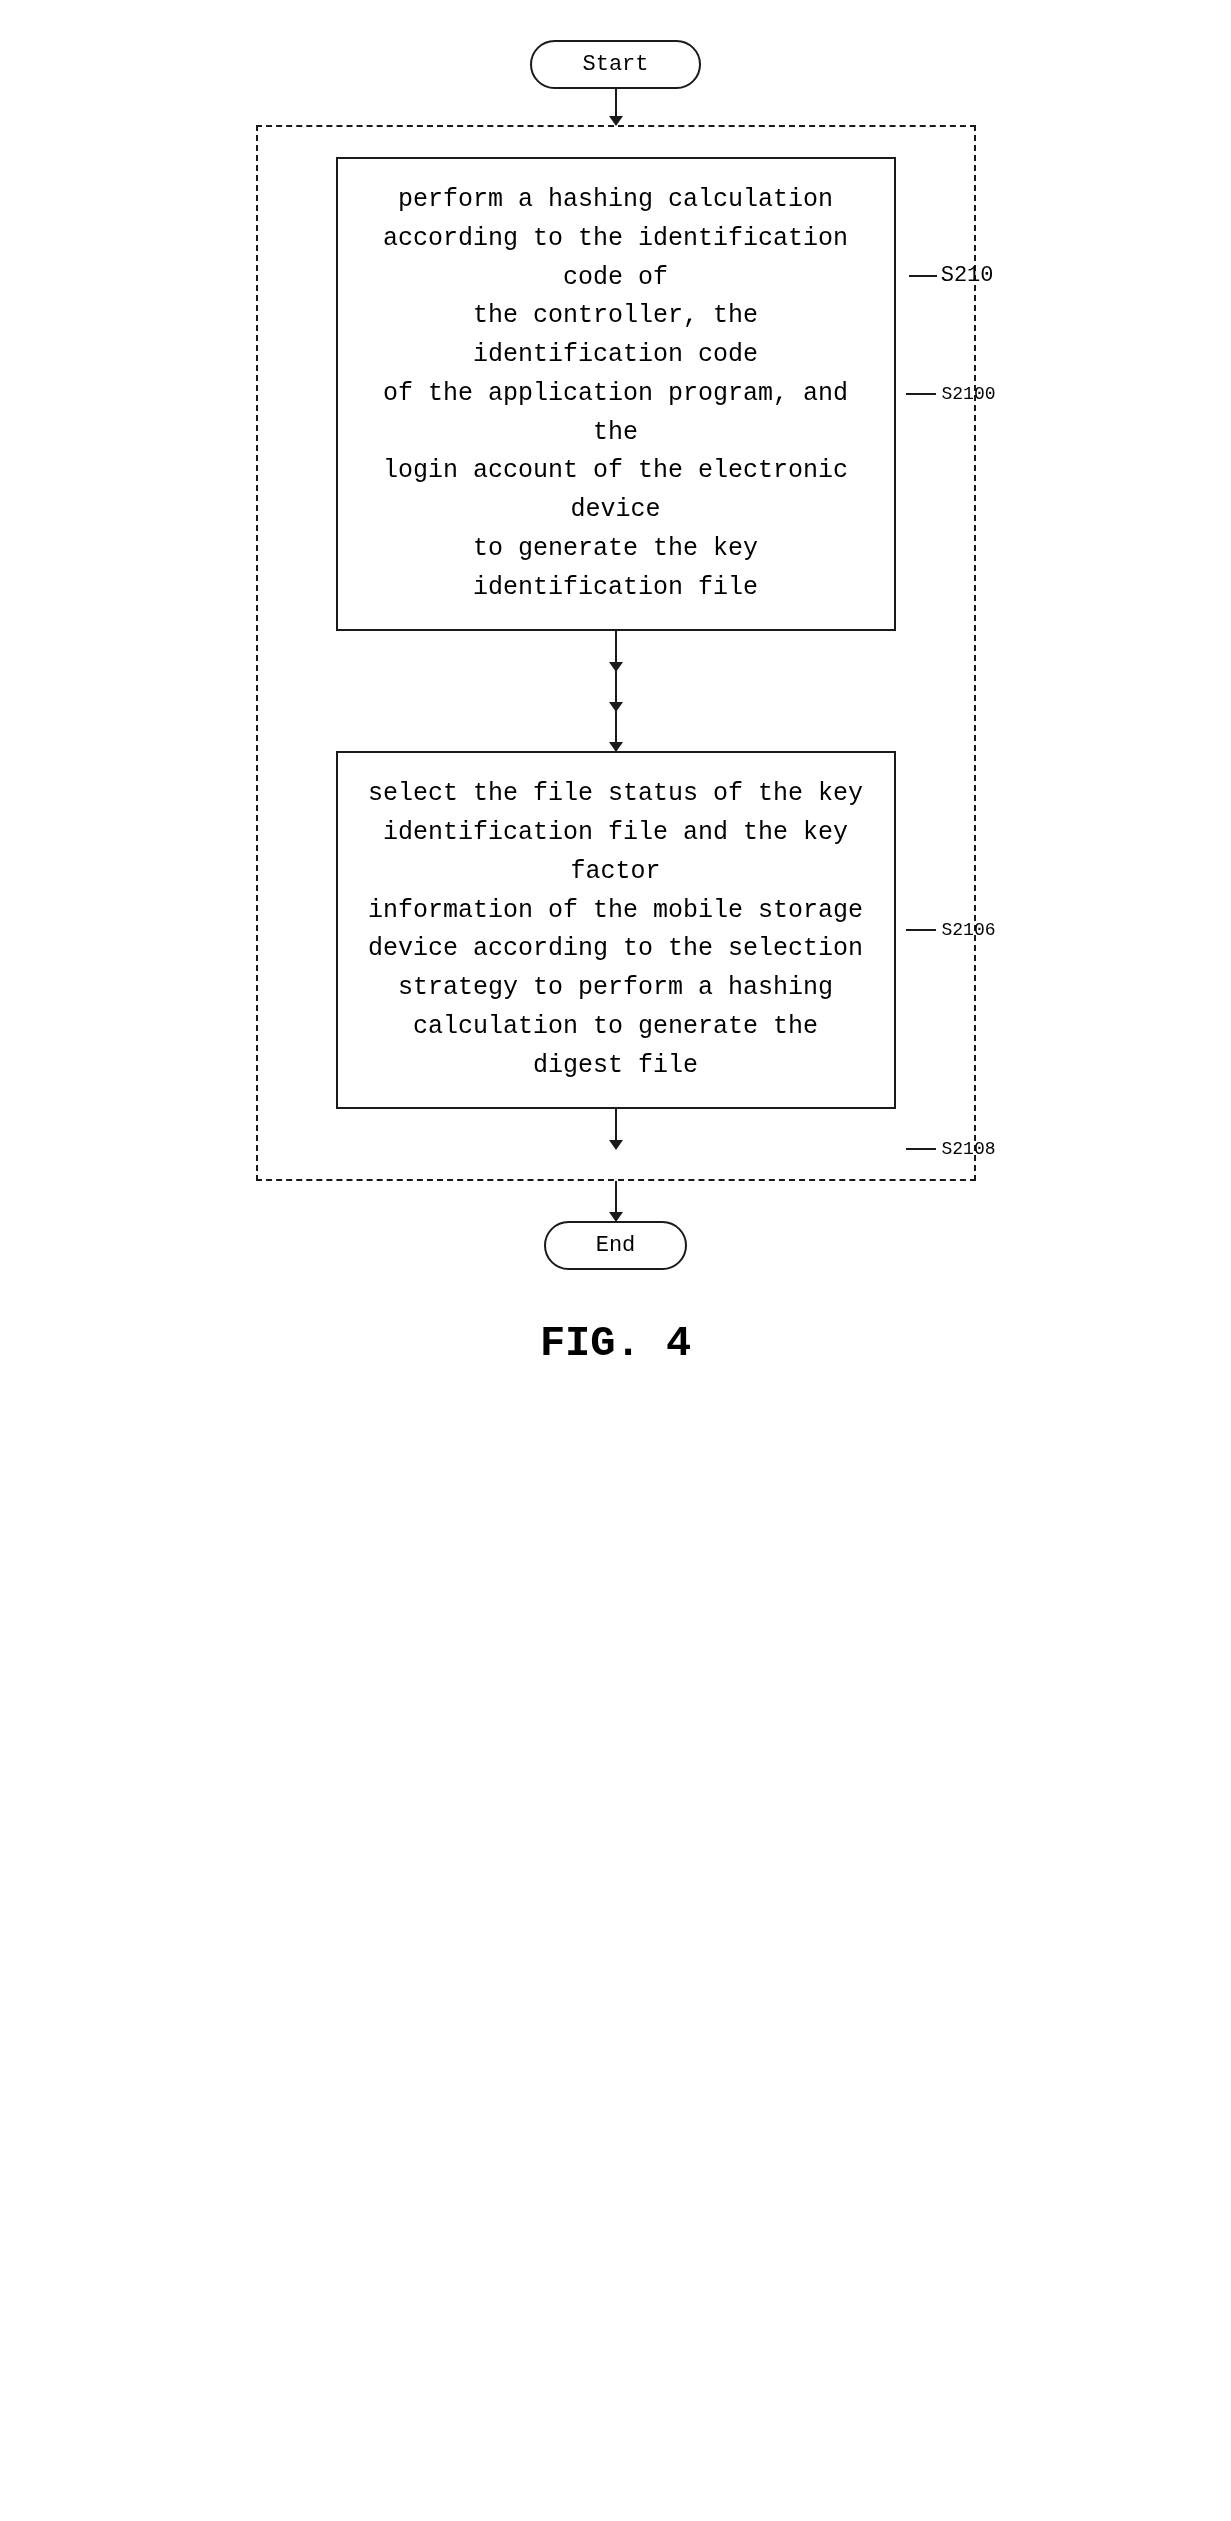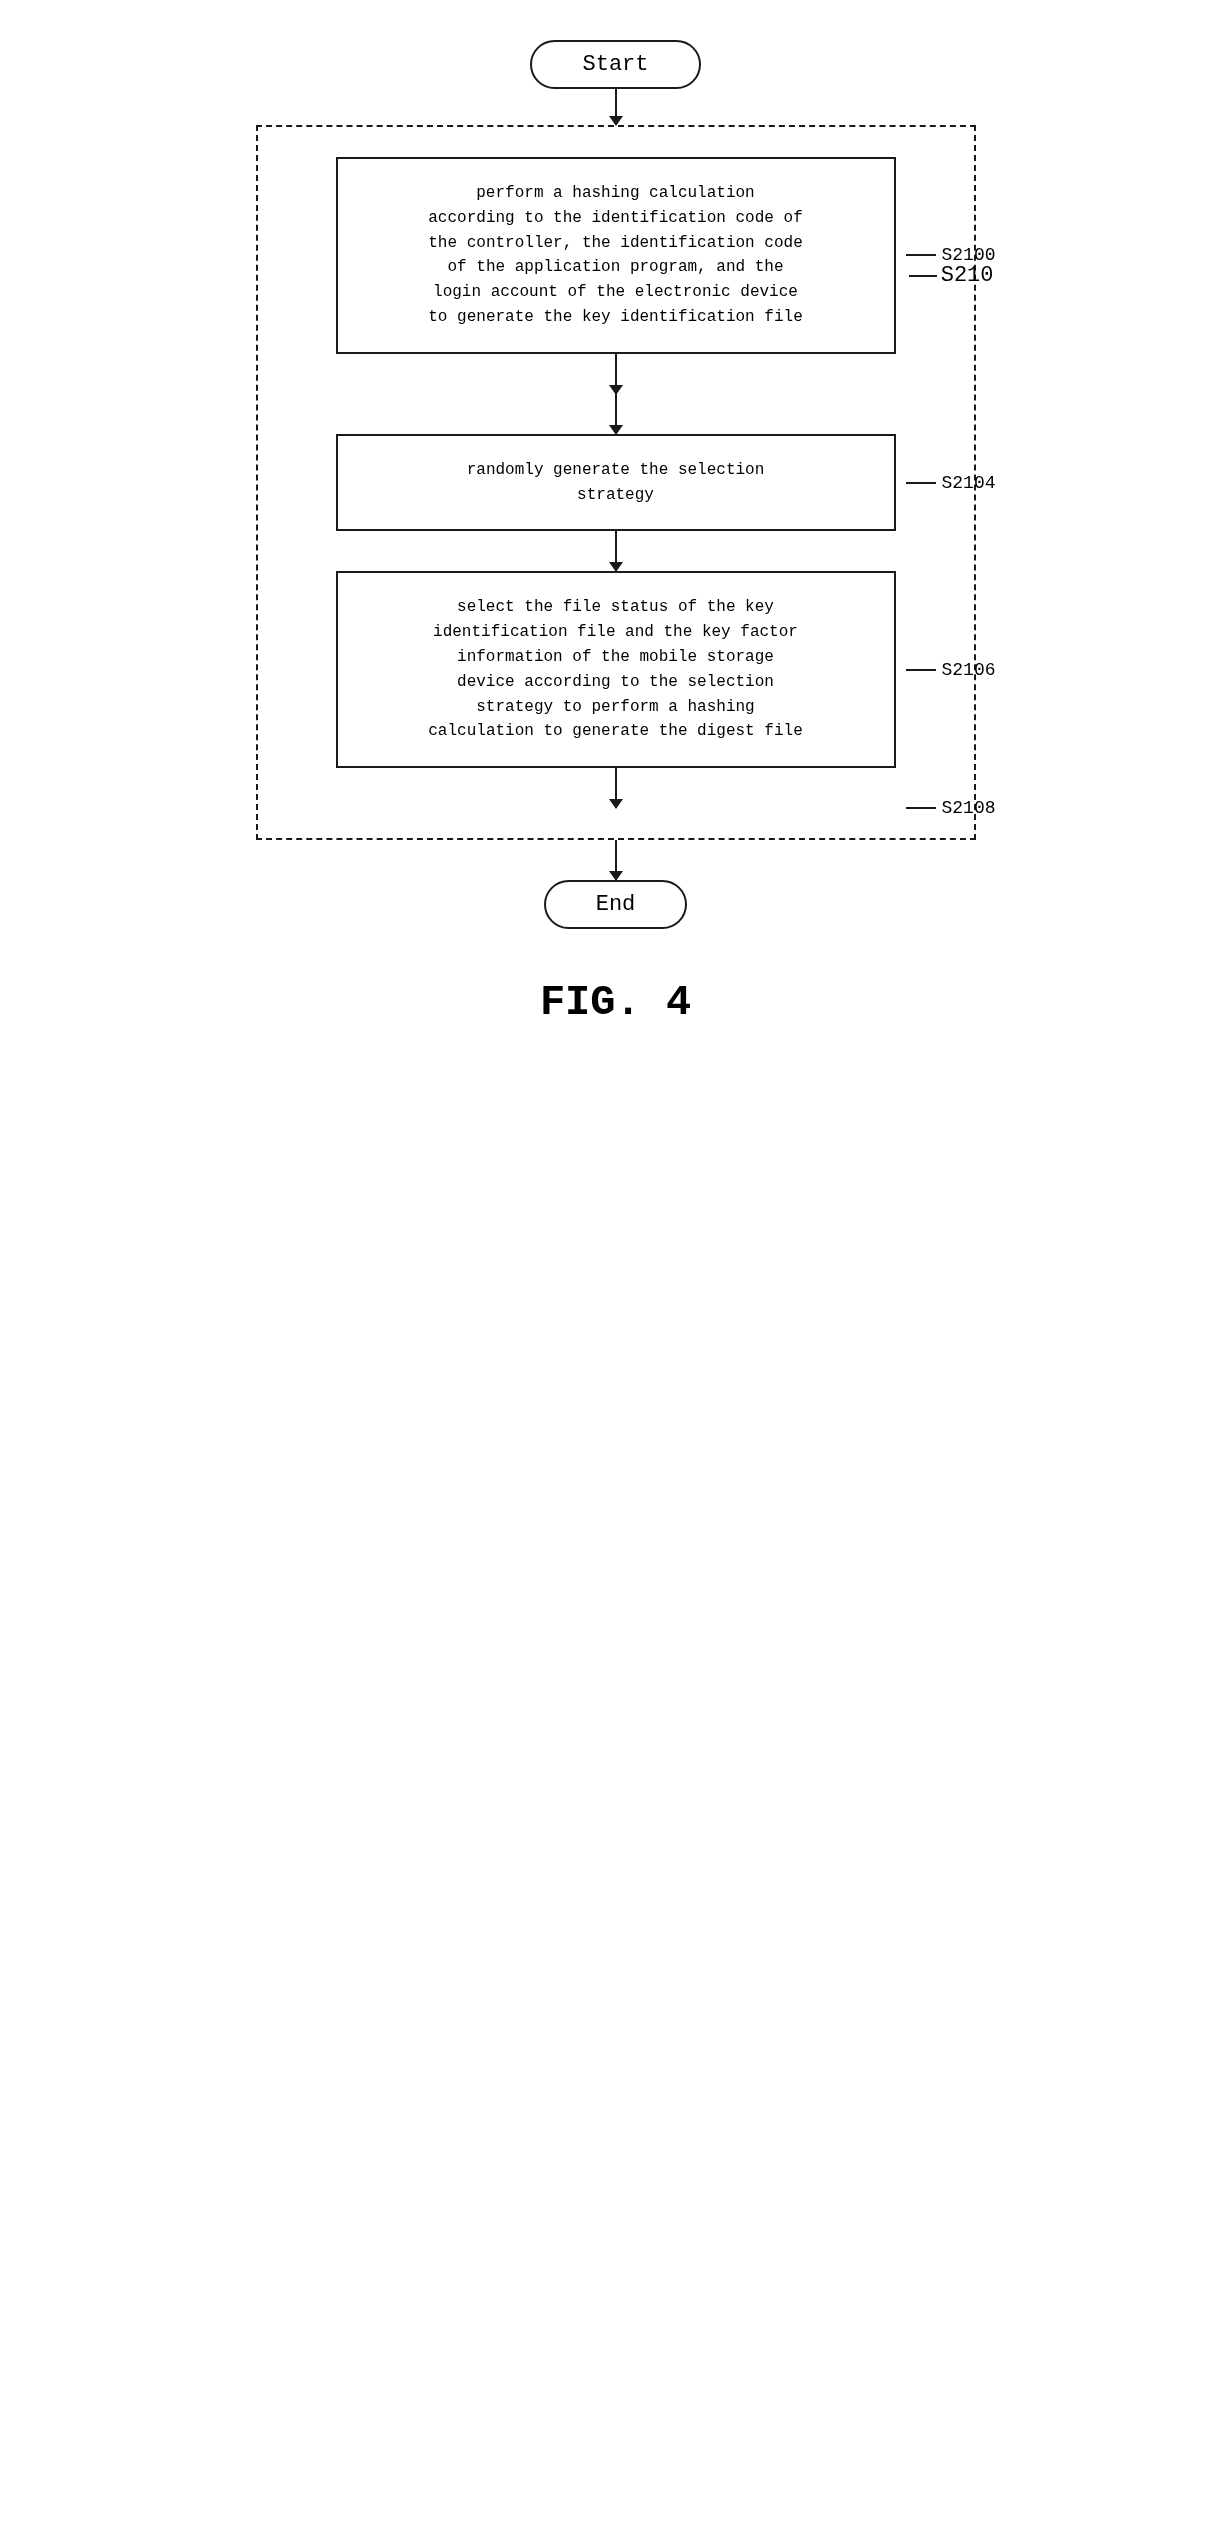--- a/index.html
+++ b/index.html
@@ -35,21 +35,21 @@
       font-size: 22px;
       font-family: 'Courier New', Courier, monospace;
       background: #fff;
       text-align: center;
     }
 
     
     .process-box {
       border: 2.5px solid #1a1a1a;
       padding: 22px 30px;
-      font-size: 16px;
+      font-size: 25px;
       font-family: 'Courier New', Courier, monospace;
       background: #fff;
       text-align: center;
       line-height: 1.55;
       width: 560px;
     }
 
     
     .outer-dashed {
       border: 2px dashed #1a1a1a;
@@ -152,30 +152,20 @@
 
     <div style="height:40px; display:flex; flex-direction:column; align-items:center; width:100%;">
       <div class="connector" style="height:40px;"></div>
     </div>
 
 
     <div style="height:40px; display:flex; flex-direction:column; align-items:center; width:100%;">
       <div class="connector" style="height:40px;"></div>
     </div>
 
-    <div class="step-label-wrapper">
-      <div class="process-box">
-        <span style="white-space:pre-line;">randomly generate the selection
-strategy</span>
-      </div>
-      <div class="step-label">
-        <span class="step-label-line"></span>
-        <span>S2104</span>
-      </div>
-    </div>
 
     <div style="height:40px; display:flex; flex-direction:column; align-items:center; width:100%;">
       <div class="connector" style="height:40px;"></div>
     </div>
 
     <div class="step-label-wrapper">
       <div class="process-box">
         <span style="white-space:pre-line;">select the file status of the key
 identification file and the key factor
 information of the mobile storage

